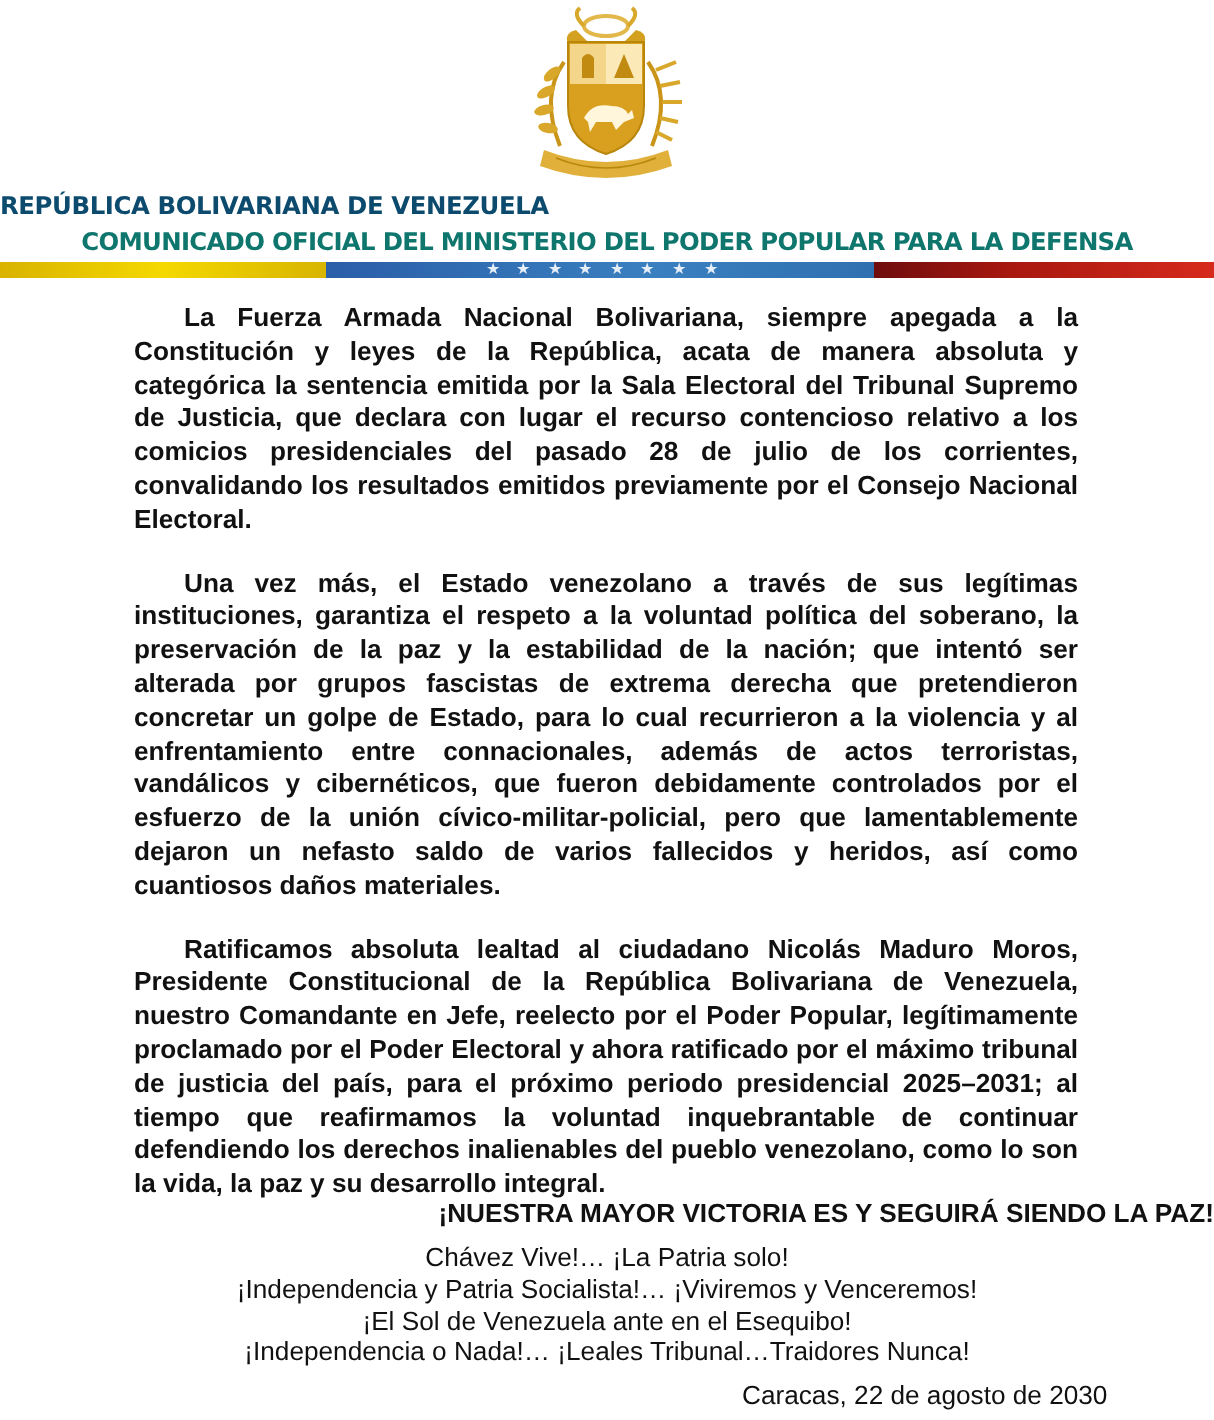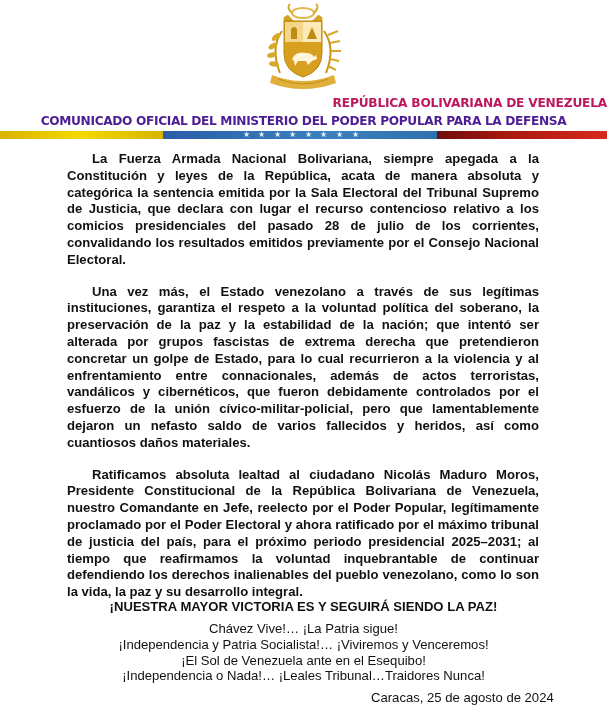--- a/index.html
+++ b/index.html
@@ -1,27 +1,27 @@
 <!DOCTYPE html>
 <html><head>
 <meta charset="utf-8">
 <style>
   html, body { margin: 0; padding: 0; background: #ffffff; }
   body { width: 607px; height: 710px; position: relative; overflow: hidden; font-family: "Liberation Sans", sans-serif; color: #111; }
   .emblem { position: absolute; left: 262px; top: 3px; width: 82px; height: 88px; }
-  .title1 { position: absolute; top: 96px; left: 0; width: 607px; text-align: right; font-family: "DejaVu Sans", sans-serif; font-weight: bold; font-size: 12.2px; color: #be185d; letter-spacing: -0.2px; }
-  .title2 { position: absolute; top: 114px; left: 0; width: 607px; text-align: center; font-family: "DejaVu Sans", sans-serif; font-weight: bold; font-size: 12.2px; color: #4c1d95; letter-spacing: -0.35px; }
+  .title1 { position: absolute; top: 96px; left: 0; width: 607px; text-align: left; font-family: "DejaVu Sans", sans-serif; font-weight: bold; font-size: 12.2px; color: #0c4a6e; letter-spacing: -0.2px; }
+  .title2 { position: absolute; top: 114px; left: 0; width: 607px; text-align: center; font-family: "DejaVu Sans", sans-serif; font-weight: bold; font-size: 12.2px; color: #0f766e; letter-spacing: -0.35px; }
   .flagbar { position: absolute; top: 131px; left: 0; width: 607px; height: 8px; }
   .flag-y { position: absolute; left: 0; top: 0; width: 163px; height: 8px; background: linear-gradient(90deg, #d9b300 0%, #f5d800 50%, #d8b400 100%); }
   .flag-b { position: absolute; left: 163px; top: 0; width: 274px; height: 8px; background: linear-gradient(90deg, #2a5ea8 0%, #3a80c0 60%, #2f70b0 100%); }
   .flag-r { position: absolute; left: 437px; top: 0; width: 170px; height: 8px; background: linear-gradient(90deg, #6e0d0d 0%, #a8180f 40%, #d62a1c 100%); }
   .star { position: absolute; top: -2px; color: #e6eef8; font-size: 8px; line-height: 12px; }
   .body { position: absolute; left: 67px; top: 151px; width: 472px; font-size: 13.1px; line-height: 16.8px; text-align: justify; }
   .body p { margin: 0 0 15px 0; text-indent: 25px; font-weight: bold; }
-  .slogan { position: absolute; top: 599px; left: 0; width: 607px; text-align: center; font-weight: bold; font-size: 13.1px; }
+  .slogan { position: absolute; top: 599px; left: 0; width: 607px; text-align: right; font-weight: bold; font-size: 13.1px; }
   .cries { position: absolute; top: 621px; left: 0; width: 607px; text-align: center; font-size: 13.1px; line-height: 15.8px; }
   .cries div { margin: 0; }
   .date { position: absolute; top: 690px; left: 371px; font-size: 13.1px; }
 </style>
 </head>
 <body>
 
 <div class="emblem">
   <svg width="82" height="88" viewBox="0 0 82 88" xmlns="http://www.w3.org/2000/svg">
 
@@ -72,19 +72,19 @@
 
 <div class="body">
   <p>La Fuerza Armada Nacional Bolivariana, siempre apegada a la Constitución y leyes de la República, acata de manera absoluta y categórica la sentencia emitida por la Sala Electoral del Tribunal Supremo de Justicia, que declara con lugar el recurso contencioso relativo a los comicios presidenciales del pasado 28 de julio de los corrientes, convalidando los resultados emitidos previamente por el Consejo Nacional Electoral.</p>
   <p>Una vez más, el Estado venezolano a través de sus legítimas instituciones, garantiza el respeto a la voluntad política del soberano, la preservación de la paz y la estabilidad de la nación; que intentó ser alterada por grupos fascistas de extrema derecha que pretendieron concretar un golpe de Estado, para lo cual recurrieron a la violencia y al enfrentamiento entre connacionales, además de actos terroristas, vandálicos y cibernéticos, que fueron debidamente controlados por el esfuerzo de la unión cívico-militar-policial, pero que lamentablemente dejaron un nefasto saldo de varios fallecidos y heridos, así como cuantiosos daños materiales.</p>
   <p>Ratificamos absoluta lealtad al ciudadano Nicolás Maduro Moros, Presidente Constitucional de la República Bolivariana de Venezuela, nuestro Comandante en Jefe, reelecto por el Poder Popular, legítimamente proclamado por el Poder Electoral y ahora ratificado por el máximo tribunal de justicia del país, para el próximo periodo presidencial 2025–2031; al tiempo que reafirmamos la voluntad inquebrantable de continuar defendiendo los derechos inalienables del pueblo venezolano, como lo son la vida, la paz y su desarrollo integral.</p>
 </div>
 
 <div class="slogan">¡NUESTRA MAYOR VICTORIA ES Y SEGUIRÁ SIENDO LA PAZ!</div>
 
 <div class="cries">
-  <div>Chávez Vive!… ¡La Patria sigue!</div>
+  <div>Chávez Vive!… ¡La Patria solo!</div>
   <div>¡Independencia y Patria Socialista!… ¡Viviremos y Venceremos!</div>
   <div>¡El Sol de Venezuela ante en el Esequibo!</div>
   <div>¡Independencia o Nada!… ¡Leales Tribunal…Traidores Nunca!</div>
 </div>
 
-<div class="date">Caracas, 25 de agosto de 2024</div>
+<div class="date">Caracas, 22 de agosto de 2030</div>
 
 </body></html>

